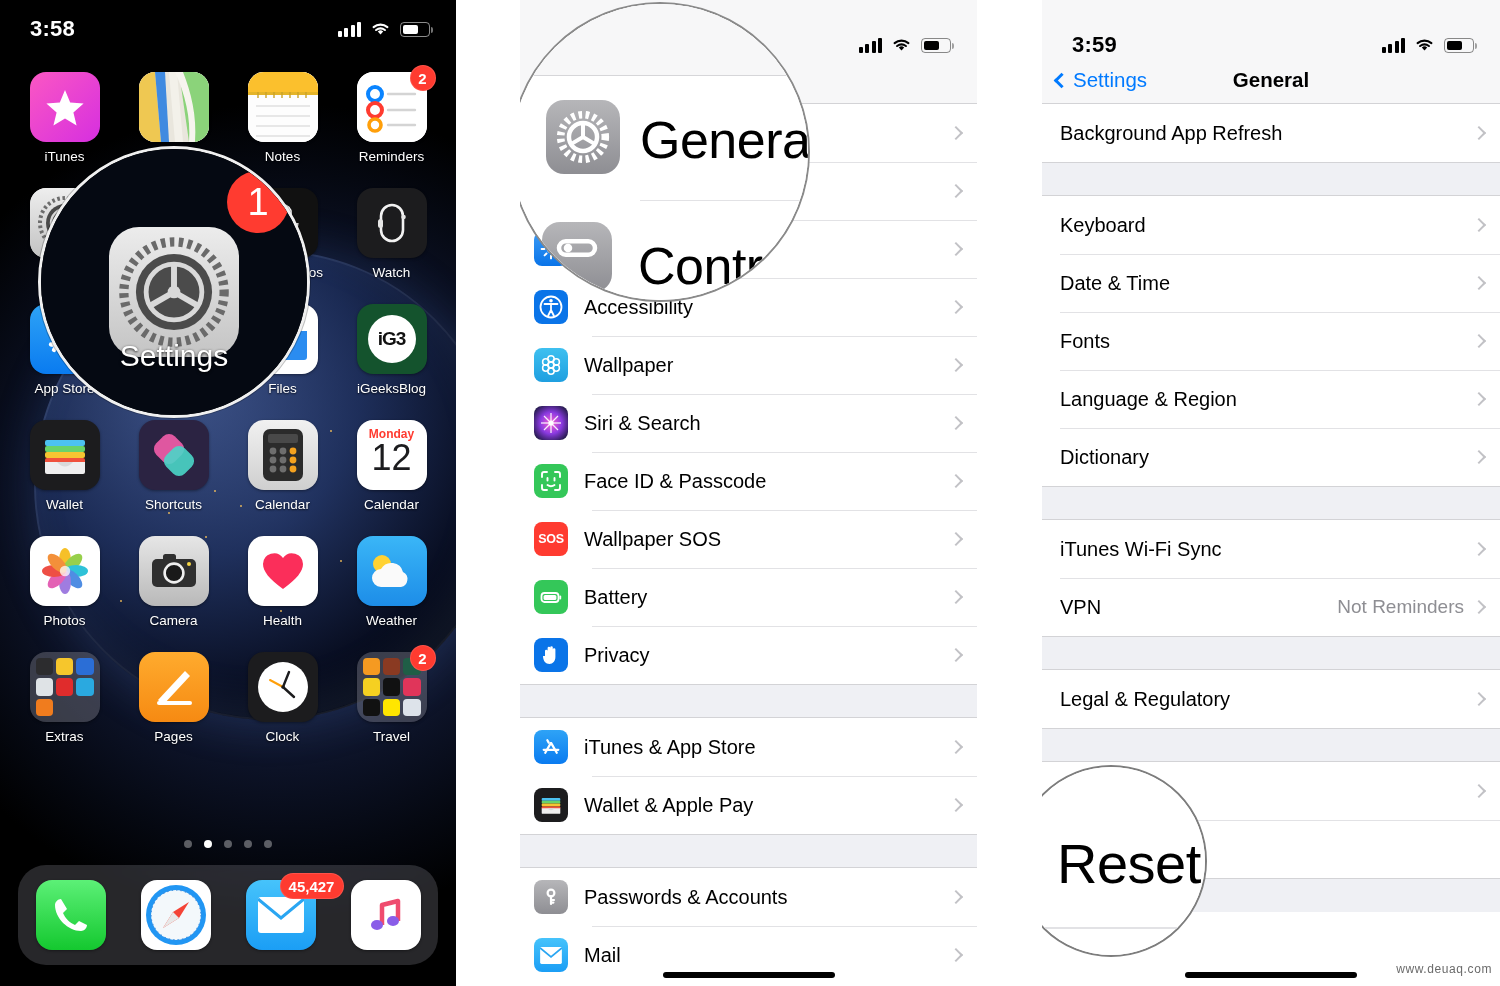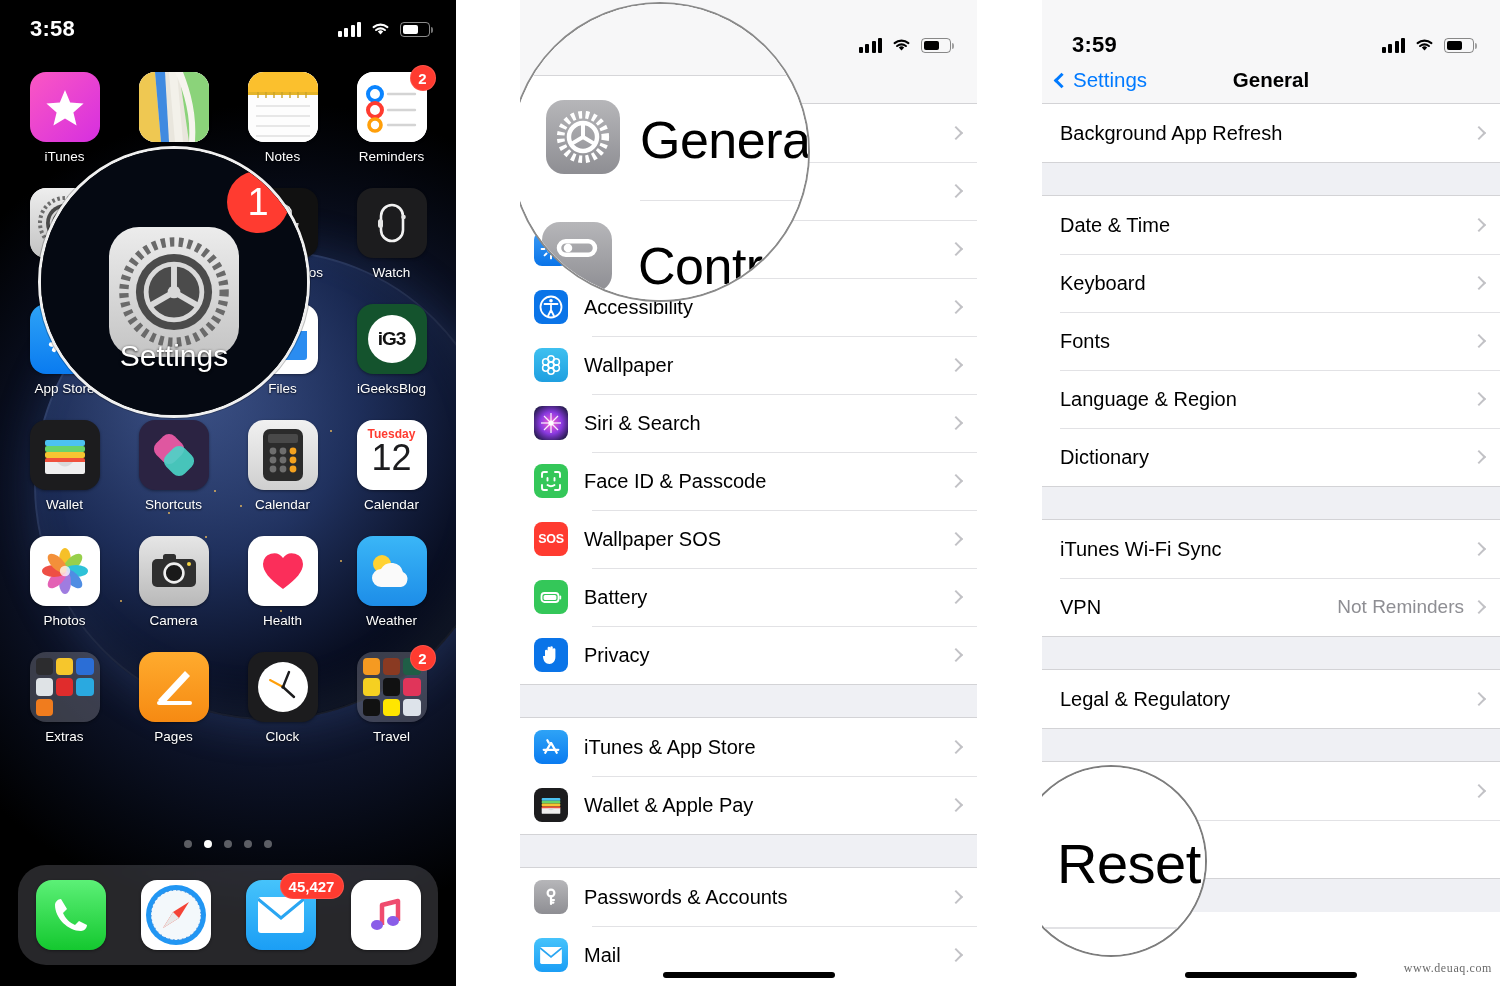--- a/index.html
+++ b/index.html
@@ -154,21 +154,21 @@
   }
 
   
   .mag3 {
     position: absolute; left: -27px; top: 765px; width: 192px; height: 192px;
     border-radius: 50%; border: 2.5px solid #7d7d7d; overflow: hidden; z-index: 9; background: #fff;
   }
 
   .watermark {
     position: absolute; right: 8px; bottom: 10px; font-size: 12px; color: #6a6a6a;
-    letter-spacing: .6px; z-index: 20; font-family: Liberation Serif, serif;
+    letter-spacing: .6px; z-index: 20; font-family: Liberation Sans, sans-serif;
   }
 
   
   .gearicon { background: linear-gradient(#e9e9e9,#c9c9c9); }
   .gear-svg { width: 100%; height: 100%; }
 </style>
 </head>
 <body>
 
 <div class="stage">
@@ -422,21 +422,21 @@
                 <circle cx="32" cy="33" r="3.4"></circle>
                 <circle cx="32" cy="42" r="3.4"></circle>
             </g>
           </svg>
         </div>
         <div class="lbl">Calendar</div>
       </div>
 
       <div class="app">
         <div class="ic" style="background:#fff;flex-direction:column">
-          <div style="position:absolute;top:7px;left:0;right:0;text-align:center;font-size:12px;font-weight:700;color:#ff3b30">Tuesday</div>
+          <div style="position:absolute;top:7px;left:0;right:0;text-align:center;font-size:12px;font-weight:700;color:#ff3b30">Monday</div>
           <div style="position:absolute;top:18px;left:0;right:0;text-align:center;font-size:36px;font-weight:300;color:#1c1c1e;line-height:1.1">12</div>
         </div>
         <div class="lbl">Calendar</div>
       </div>
 
       <div class="app">
         <div class="ic" style="background:#fff">
           <svg width="56" height="56" viewBox="0 0 56 56">
             <g transform="translate(28,28)">
               <ellipse rx="6" ry="12" fill="#f6c028" transform="rotate(0) translate(0,-11)"></ellipse>
@@ -884,25 +884,25 @@
     </div>
 
     <div class="biglist">
       <div class="row noicon">
         <div class="rtext">Background App Refresh</div>
         <div class="chev"></div>
       </div>
       <div class="grp-gap"></div>
 
       <div class="row noicon">
+        <div class="rtext">Keyboard</div>
+        <div class="chev"></div>
+      </div>
+      <div class="row noicon">
         <div class="rtext">Date &amp; Time</div>
-        <div class="chev"></div>
-      </div>
-      <div class="row noicon">
-        <div class="rtext">Keyboard</div>
         <div class="chev"></div>
       </div>
       <div class="row noicon">
         <div class="rtext">Fonts</div>
         <div class="chev"></div>
       </div>
       <div class="row noicon">
         <div class="rtext">Language &amp; Region</div>
         <div class="chev"></div>
       </div>

